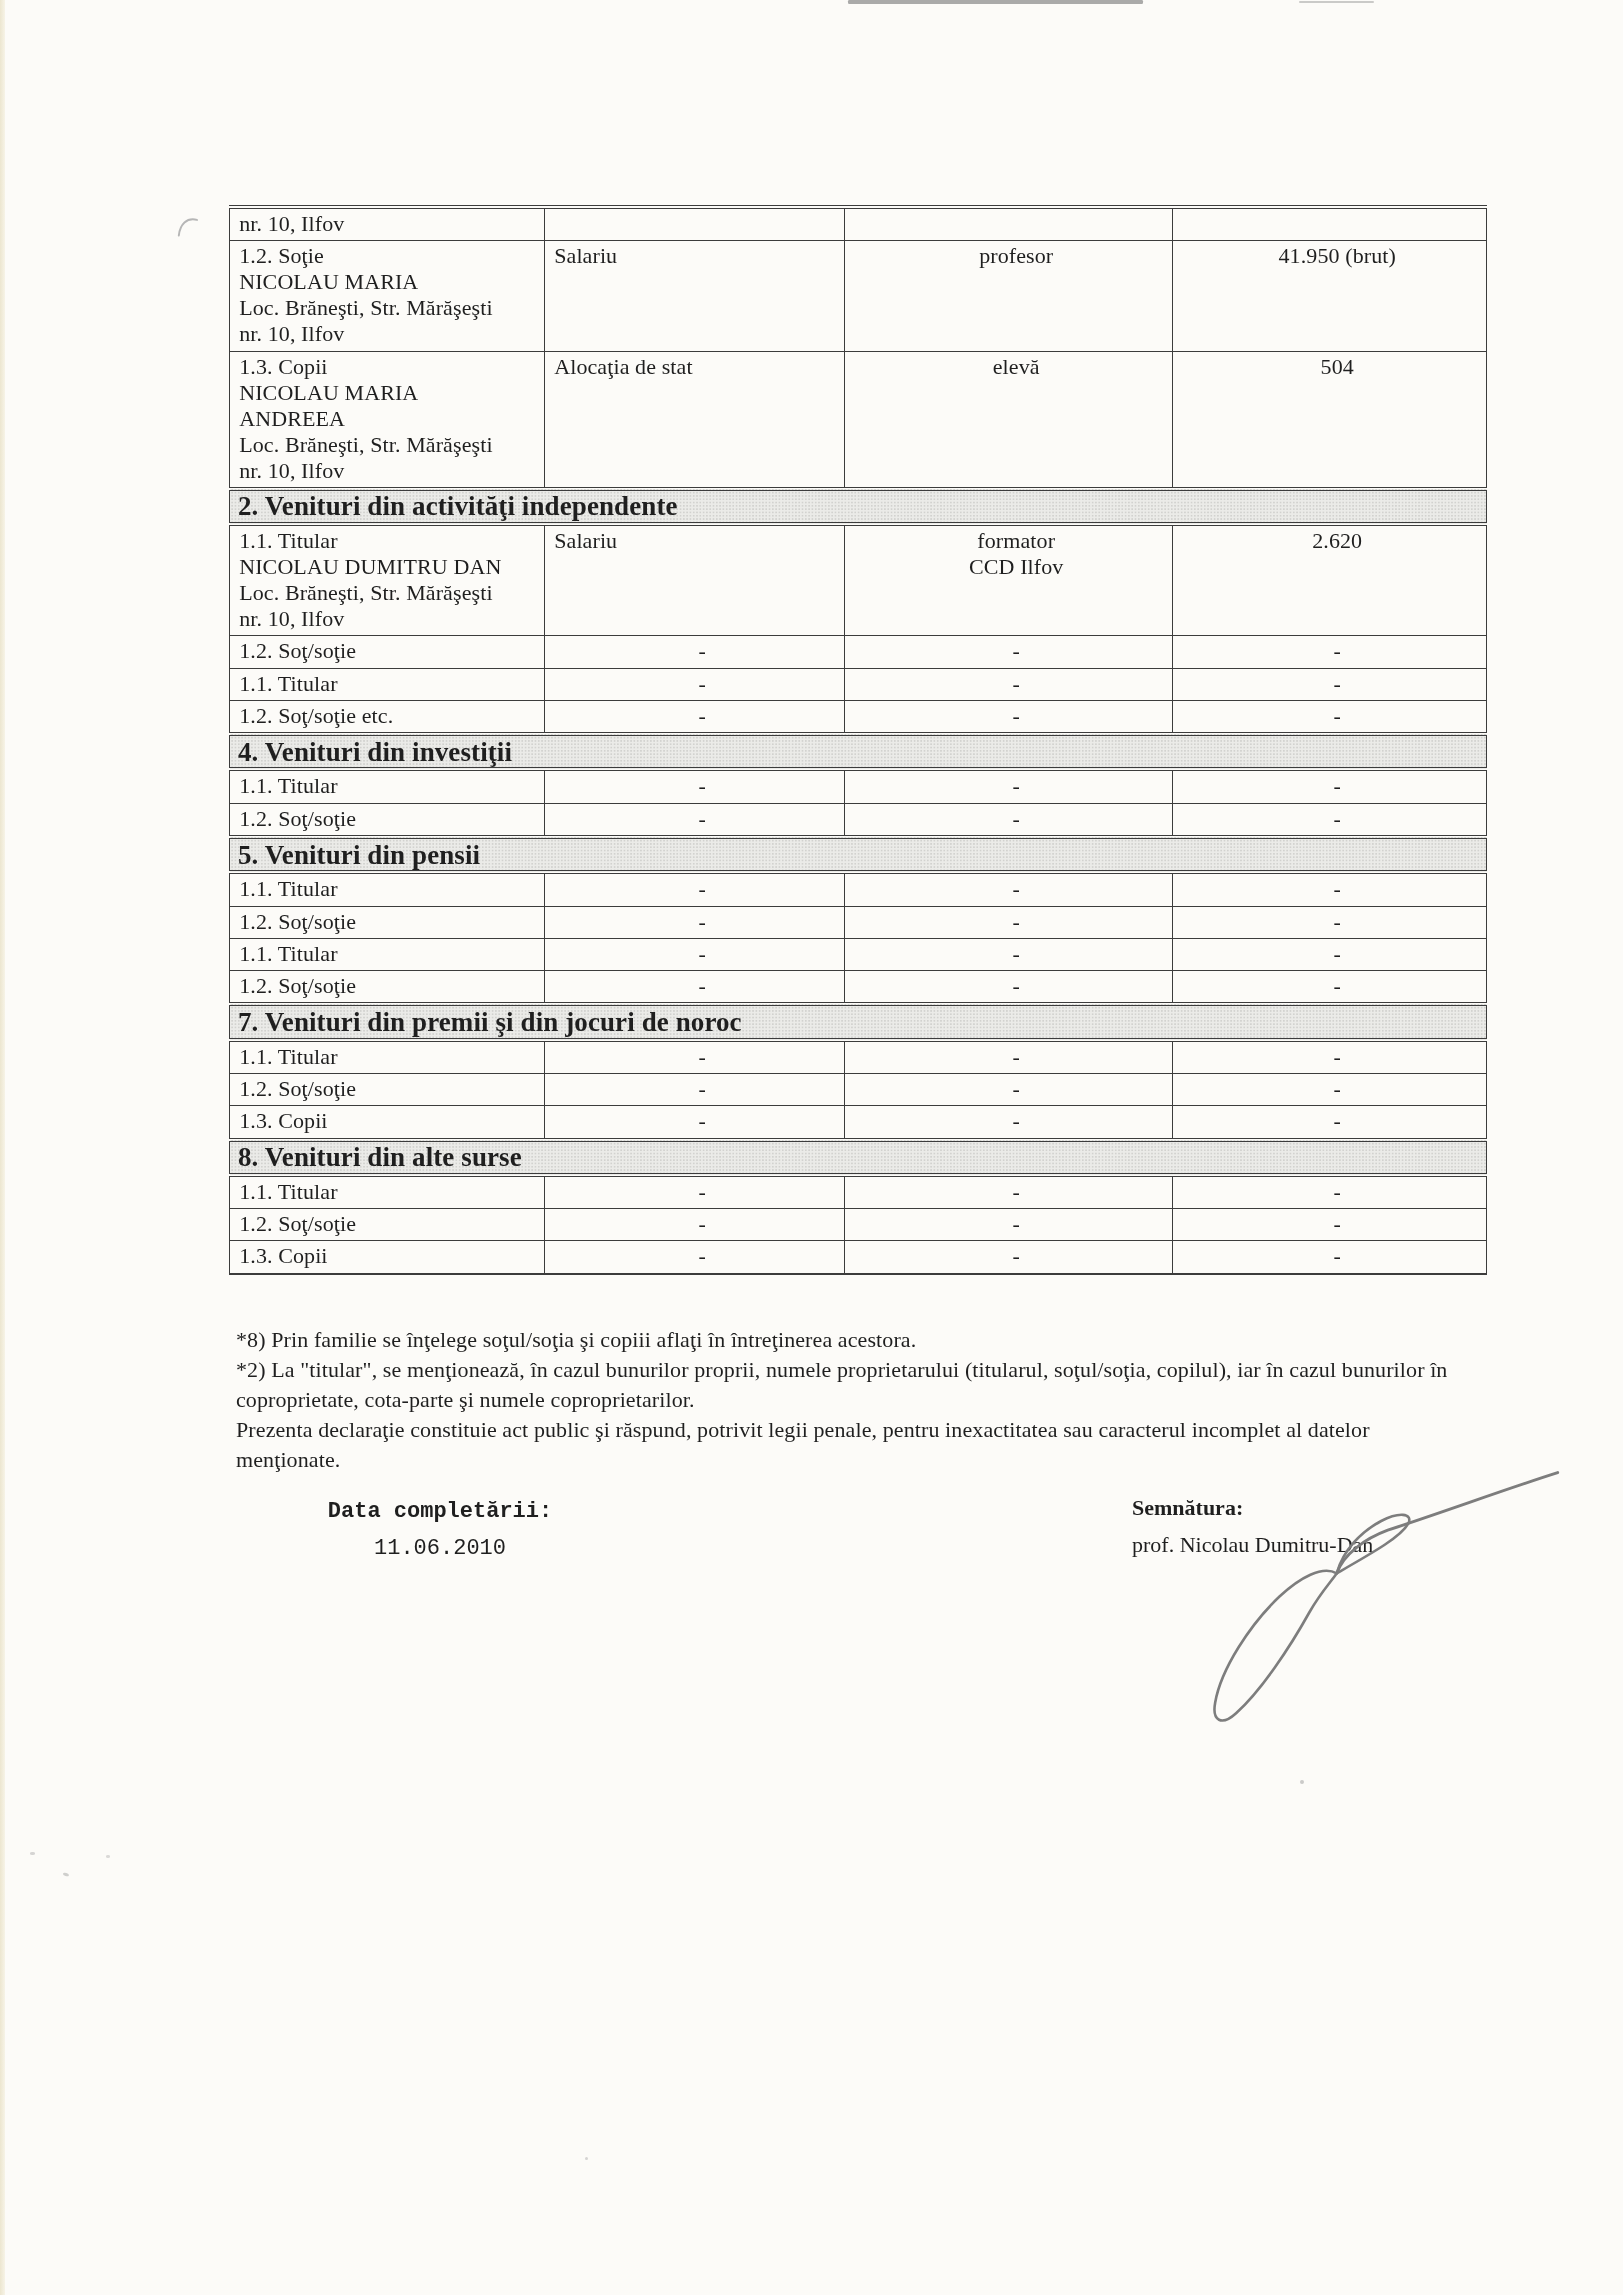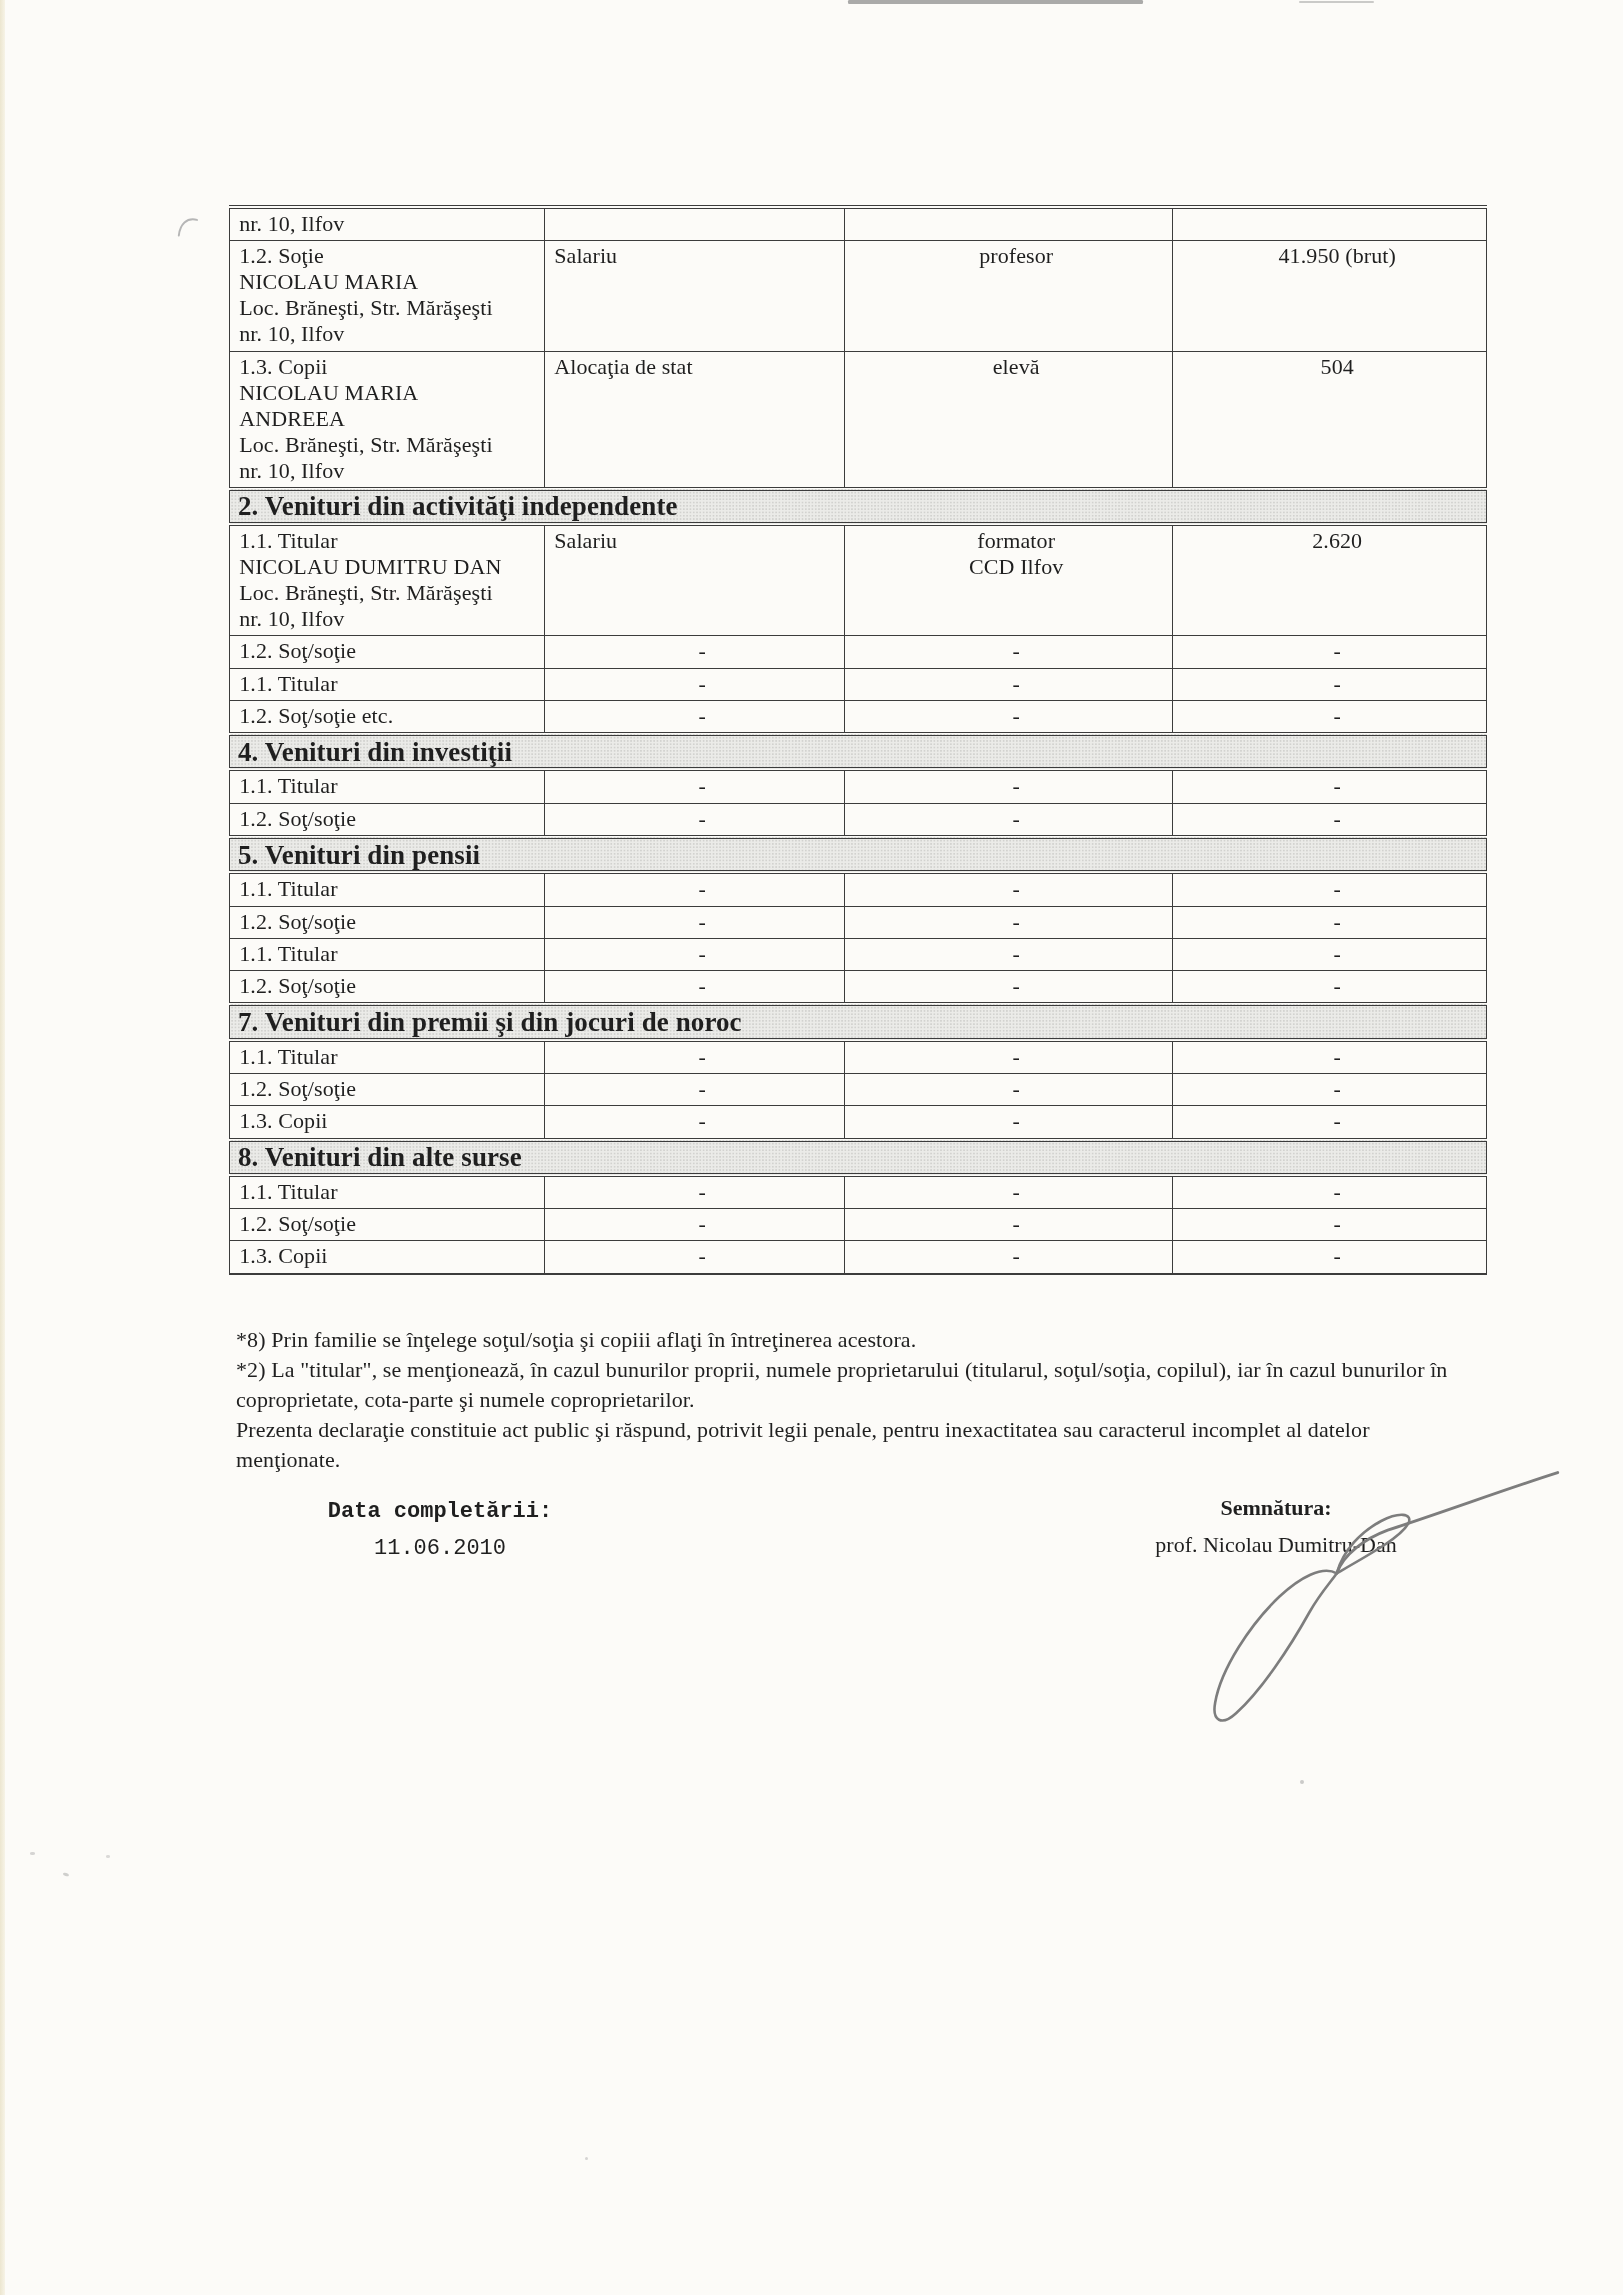--- a/index.html
+++ b/index.html
@@ -48,21 +48,21 @@
   
   .footnotes{
     position:absolute;left:236px;top:1325px;width:1234px;
     font-size:22px;line-height:30px;letter-spacing:0.1px;
   }
   .footnotes p{margin:0;}
 
   
   .date-block{position:absolute;left:296px;top:1498px;width:288px;text-align:center;
     font-size:22px;line-height:27.5px;font-family:Liberation Mono, monospace;}
-  .sig-block{position:absolute;left:1132px;top:1494px;width:288px;text-align:center;
+  .sig-block{position:absolute;left:1132px;top:1494px;width:288px;text-align:left;
     font-size:22px;line-height:27.5px;}
   .blk-label{font-weight:bold;display:block;}
   .blk-value{display:block;margin-top:9.2px;}
 
   .sig-svg{position:absolute;left:1113px;top:1453px;}
   .artifact-svg{position:absolute;left:0;top:0;}
   .speck{position:absolute;background:#9a9a9a;border-radius:50%;}
 </style>
 </head>
 <body>

